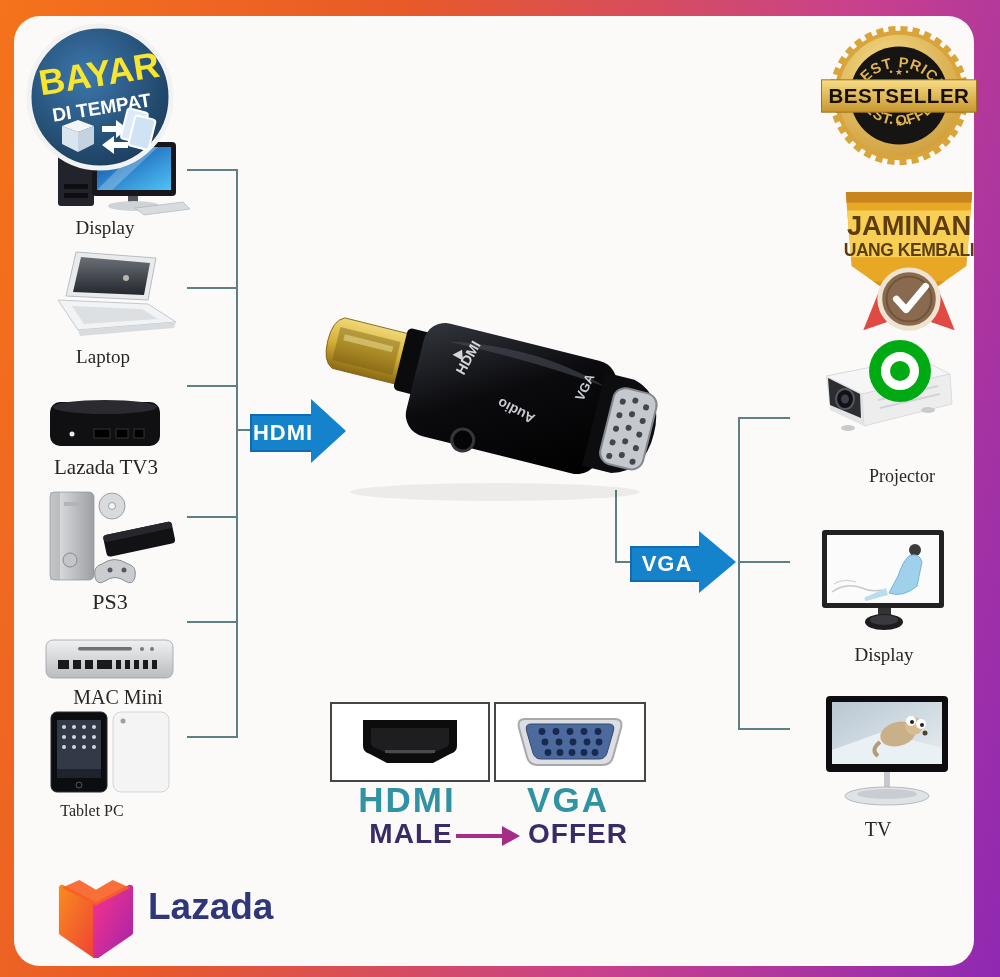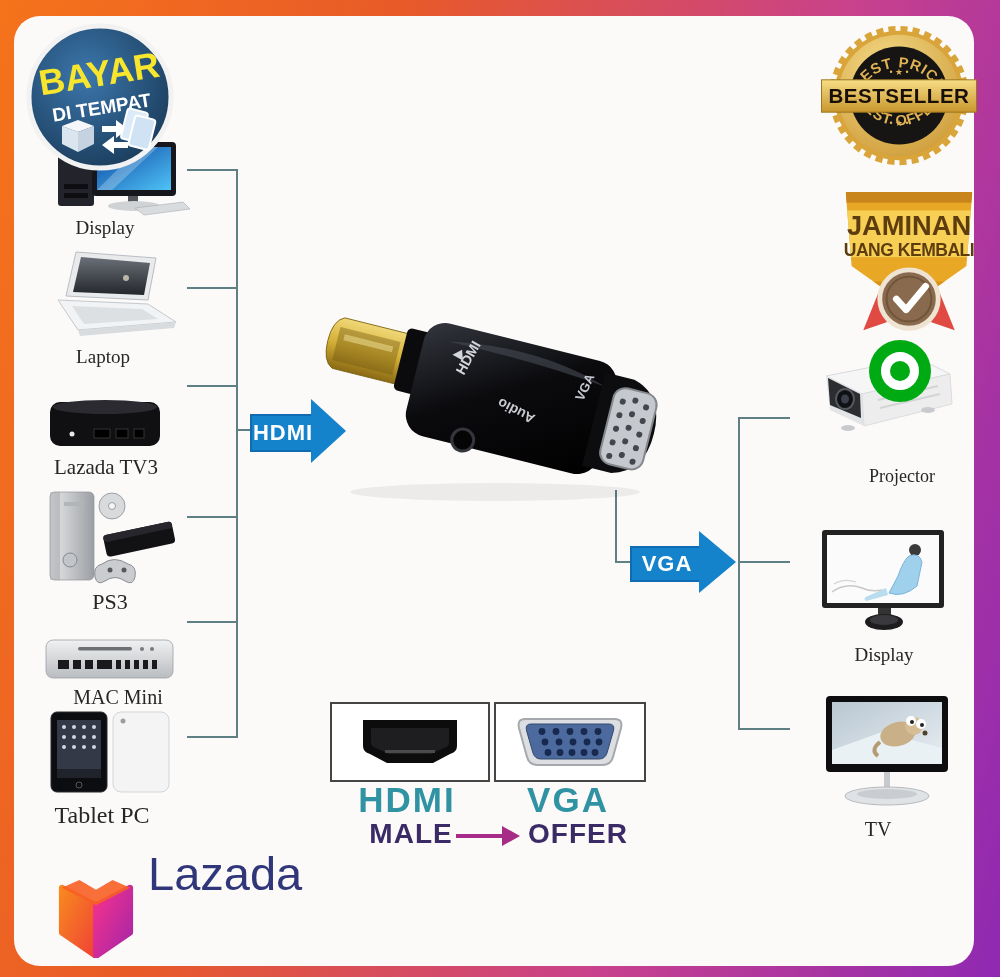--- a/index.html
+++ b/index.html
@@ -14,21 +14,21 @@
              font-size:19px;color:#262626;white-space:nowrap}
   .tag{position:absolute;display:flex;align-items:center;justify-content:center;background:#1583cb;
        border:2px solid #0f6cb2;color:#fff;font-weight:bold;letter-spacing:1px;font-size:22px}
   .tri{position:absolute;width:0;height:0}
   .conn-box{position:absolute;background:#fff;border:2px solid #454545;display:flex;align-items:center;justify-content:center}
   .port-name{position:absolute;transform:translateX(-50%);color:#2f93a3;font-weight:bold;font-size:35px;letter-spacing:2px}
   .gender{position:absolute;transform:translateX(-50%);color:#3a2a66;font-weight:bold;font-size:28px;letter-spacing:1px}
   .gojek-circle{position:absolute;left:869px;top:340px;width:62px;height:62px;border-radius:50%;background:#00aa13}
   .gojek-ring{position:absolute;left:12px;top:12px;right:12px;bottom:12px;border:9px solid #fff;border-radius:50%}
   .gojek-text{position:absolute;left:851px;top:414px;font-weight:bold;font-size:40px;letter-spacing:-2px;color:#111}
-  .lazada-text{position:absolute;left:148px;top:846px;font-weight:normal;font-size:47px;color:#30367a}
+  .lazada-text{position:absolute;left:148px;top:886px;font-weight:bold;font-size:37px;color:#30367a}
 </style>
 </head>
 <body>
 
 <div class="stage">
   <div class="card"></div>
 
   <div class="line" style="left:236px;top:169px;width:2px;height:569px"></div>
   <div class="line" style="left:187px;top:169px;width:50px;height:2px"></div>
   <div class="line" style="left:187px;top:287px;width:50px;height:2px"></div>
@@ -230,21 +230,21 @@
       <ellipse cx="65" cy="104" rx="42" ry="9" fill="#dfe3e6" stroke="#b7babd"></ellipse>
       <ellipse cx="65" cy="102" rx="30" ry="5" fill="#c9cdd1"></ellipse>
     </svg>
   </div>
 
   <div class="dev-label" style="left:105px;top:217px">Display</div>
   <div class="dev-label" style="left:103px;top:346px">Laptop</div>
   <div class="dev-label" style="left:106px;top:455px;font-size:21px">Lazada TV3</div>
   <div class="dev-label" style="left:110px;top:589px;font-size:22px">PS3</div>
   <div class="dev-label" style="left:118px;top:686px;font-size:20px">MAC Mini</div>
-  <div class="dev-label" style="left:102px;top:802px;font-size:24px">Tablet PC</div>
+  <div class="dev-label" style="left:92px;top:802px;font-size:16px">Tablet PC</div>
   <div class="dev-label" style="left:902px;top:466px;font-size:18px">Projector</div>
   <div class="dev-label" style="left:884px;top:644px">Display</div>
   <div class="dev-label" style="left:878px;top:818px;font-size:20px">TV</div>
 
   <div class="dev" style="left:315px;top:292px">
     <svg width="345" height="215" viewBox="0 0 345 215">
       <defs>
         <linearGradient id="abody" x1="0" y1="0" x2="1" y2="1">
           <stop offset="0" stop-color="#34373f"></stop>
             <stop offset="0.45" stop-color="#0b0b0e"></stop>

